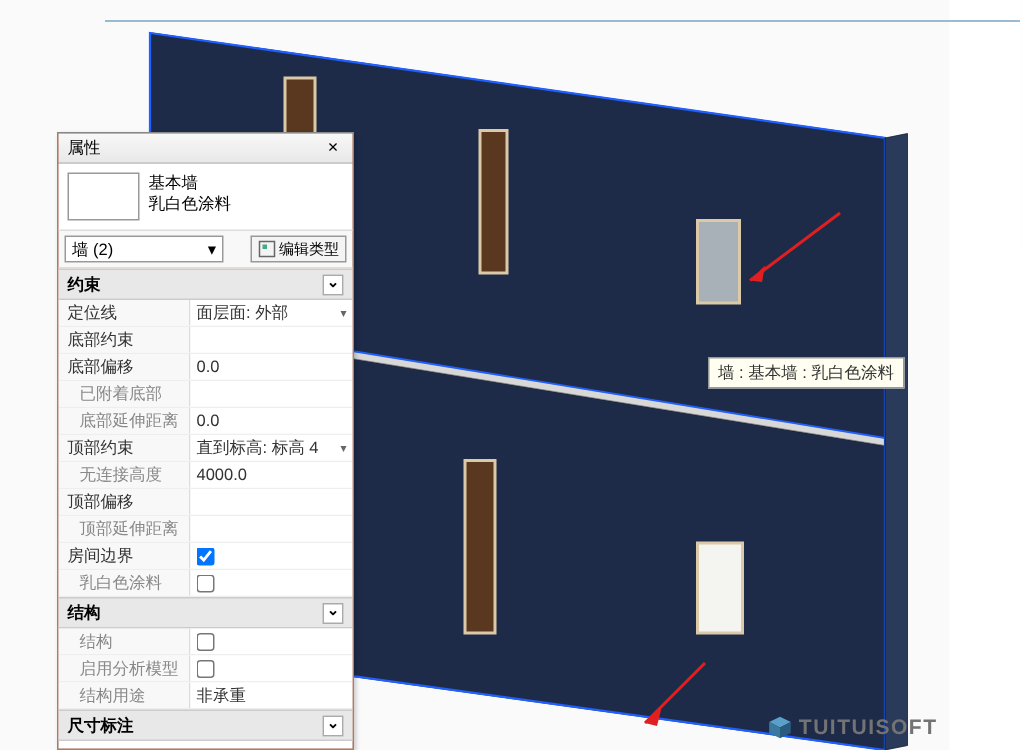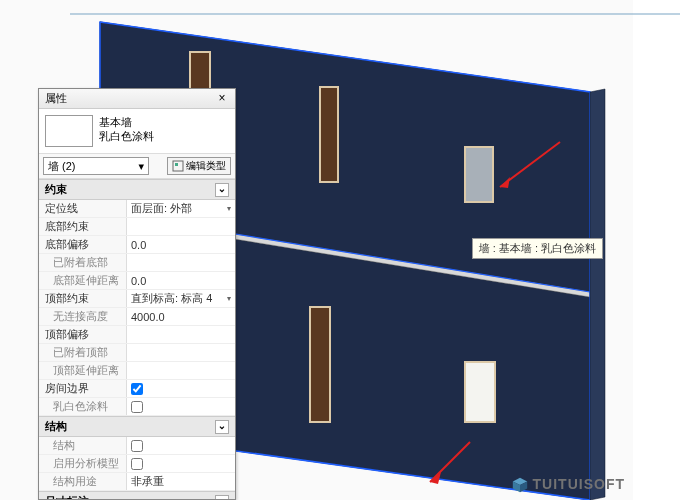--- a/index.html
+++ b/index.html
@@ -152,24 +152,20 @@
       </div>
       <div class="prop-row">
         <div class="prop-label indent">无连接高度</div>
         <div class="prop-value">4000.0</div>
       </div>
       <div class="prop-row">
         <div class="prop-label">顶部偏移</div>
         <div class="prop-value"></div>
       </div>
       <div class="prop-row">
-        <div class="prop-label indent">已附着顶部</div>
-        <div class="prop-value"></div>
-      </div>
-      <div class="prop-row">
         <div class="prop-label indent">顶部延伸距离</div>
         <div class="prop-value"></div>
       </div>
       <div class="prop-row">
         <div class="prop-label">房间边界</div>
         <div class="prop-value">
           <input type="checkbox" checked="" style="">
         </div>
       </div>
       <div class="prop-row">

